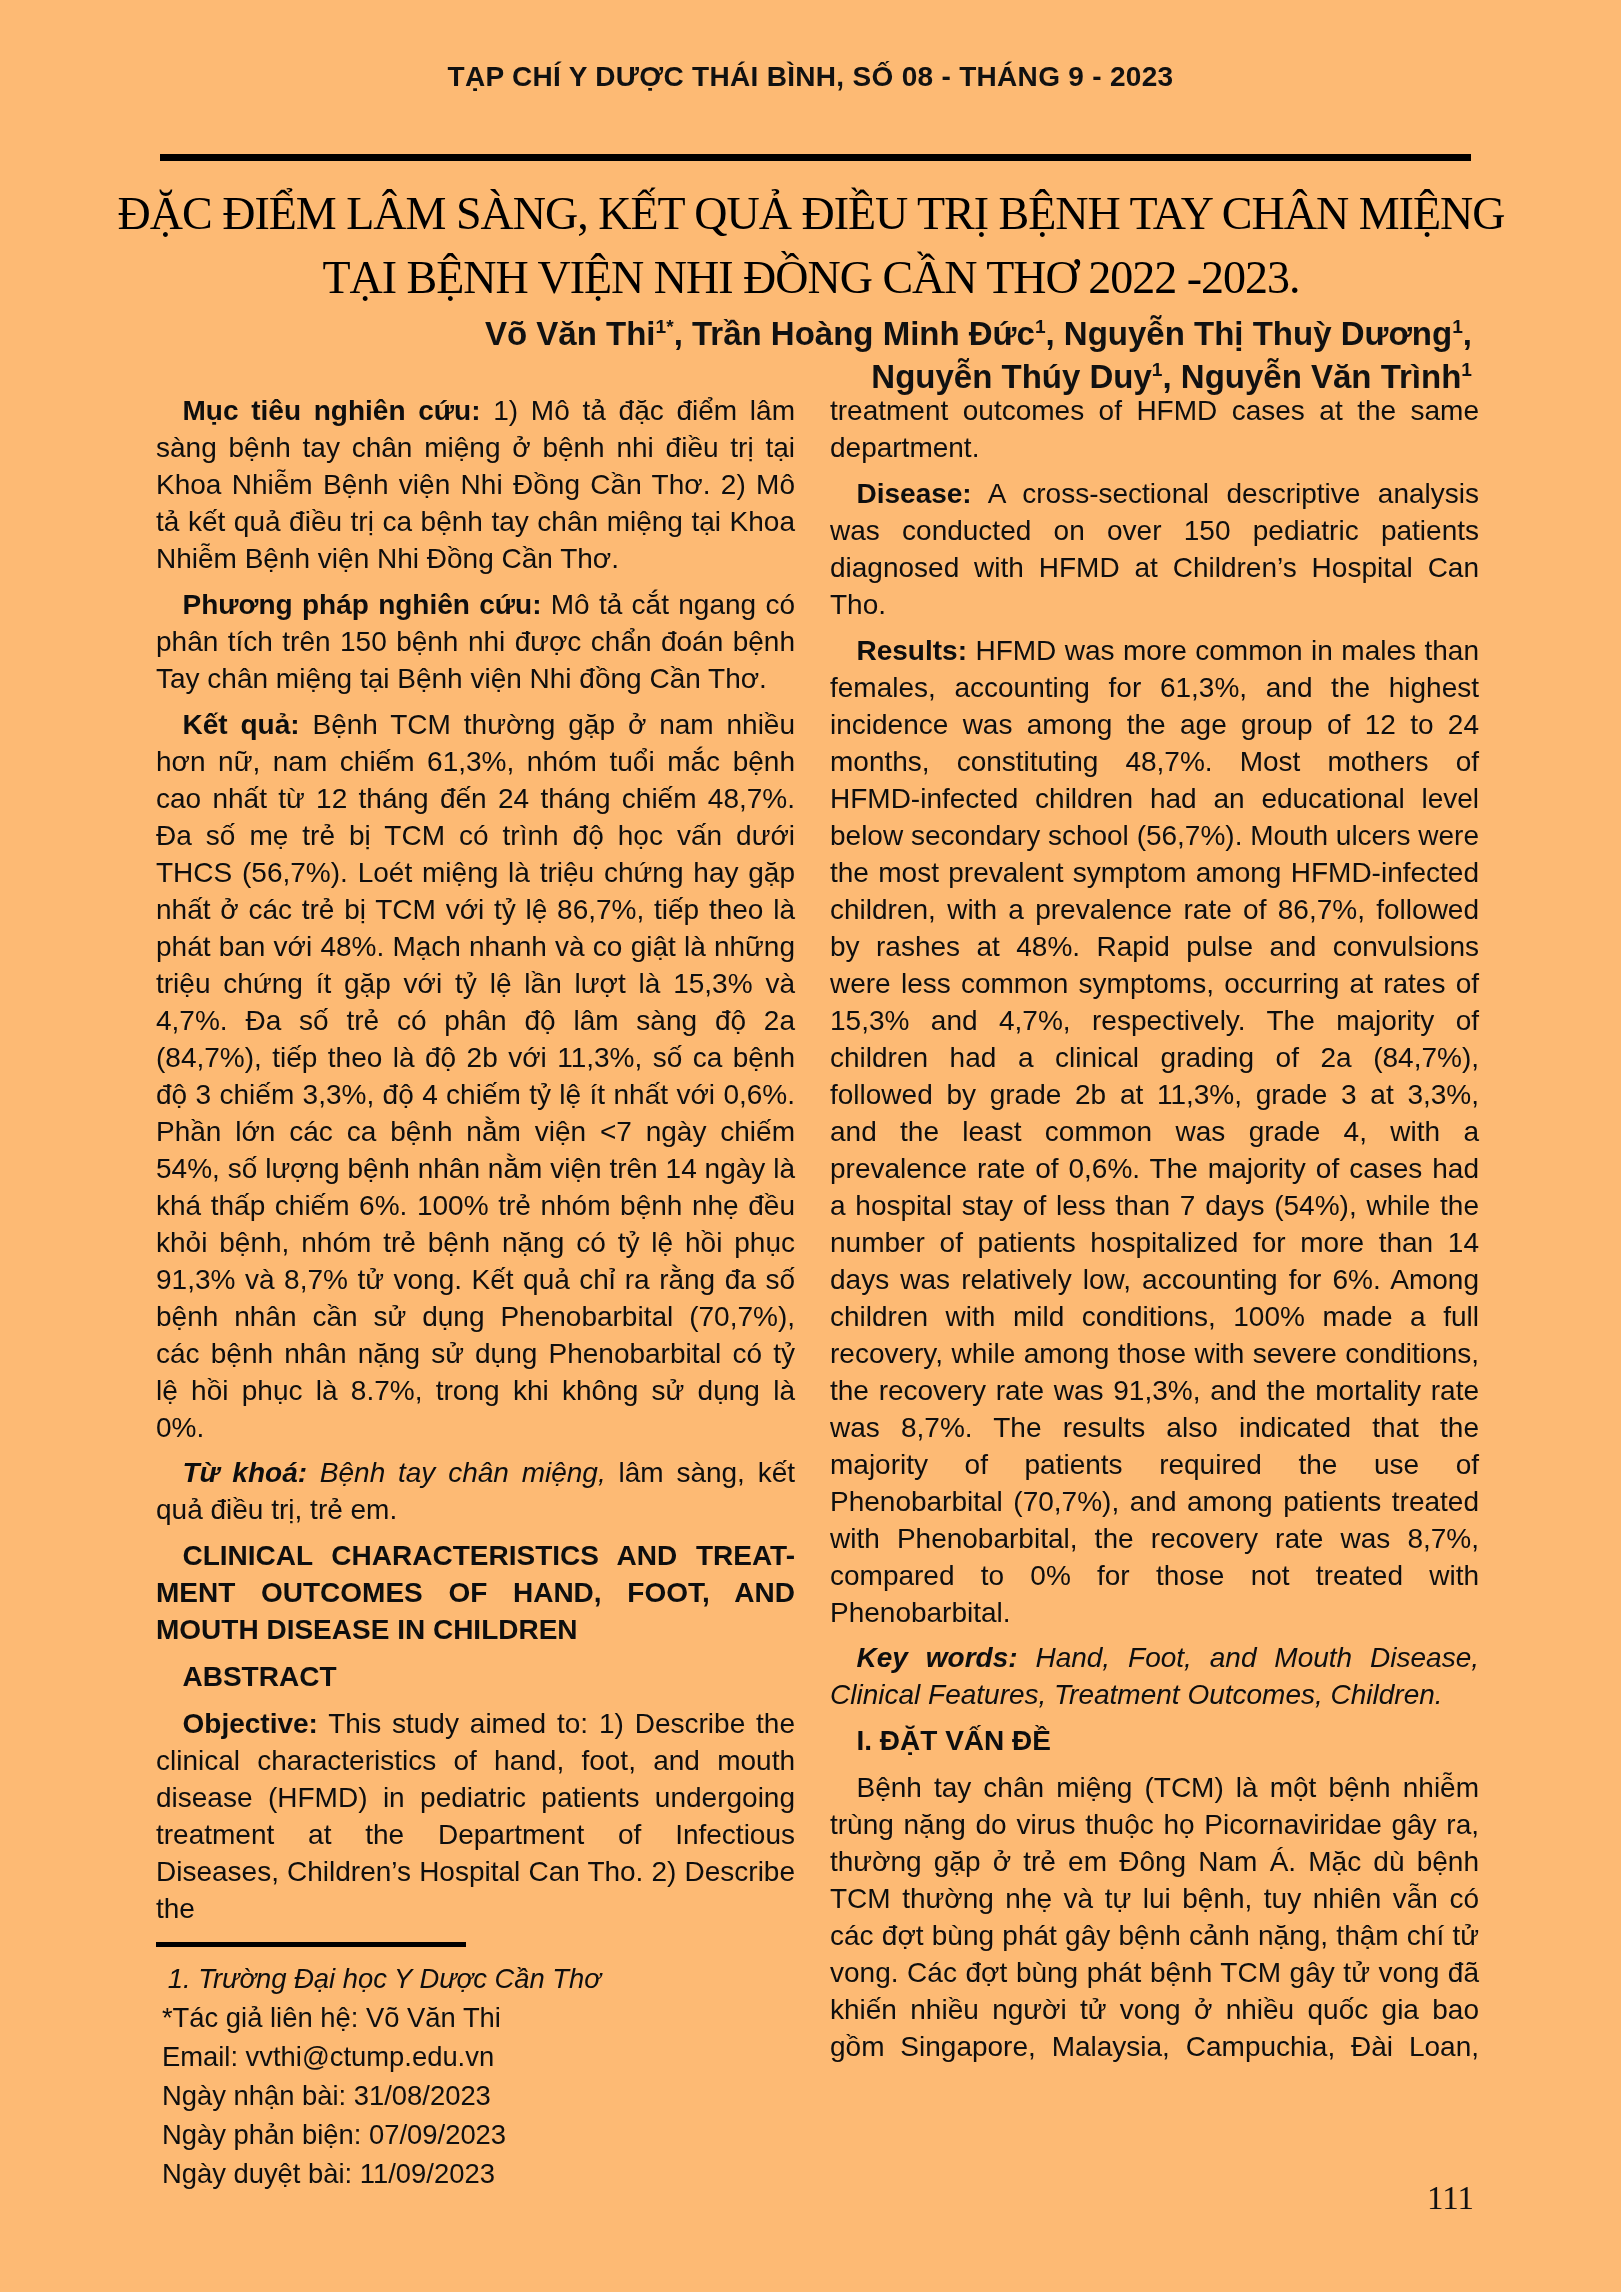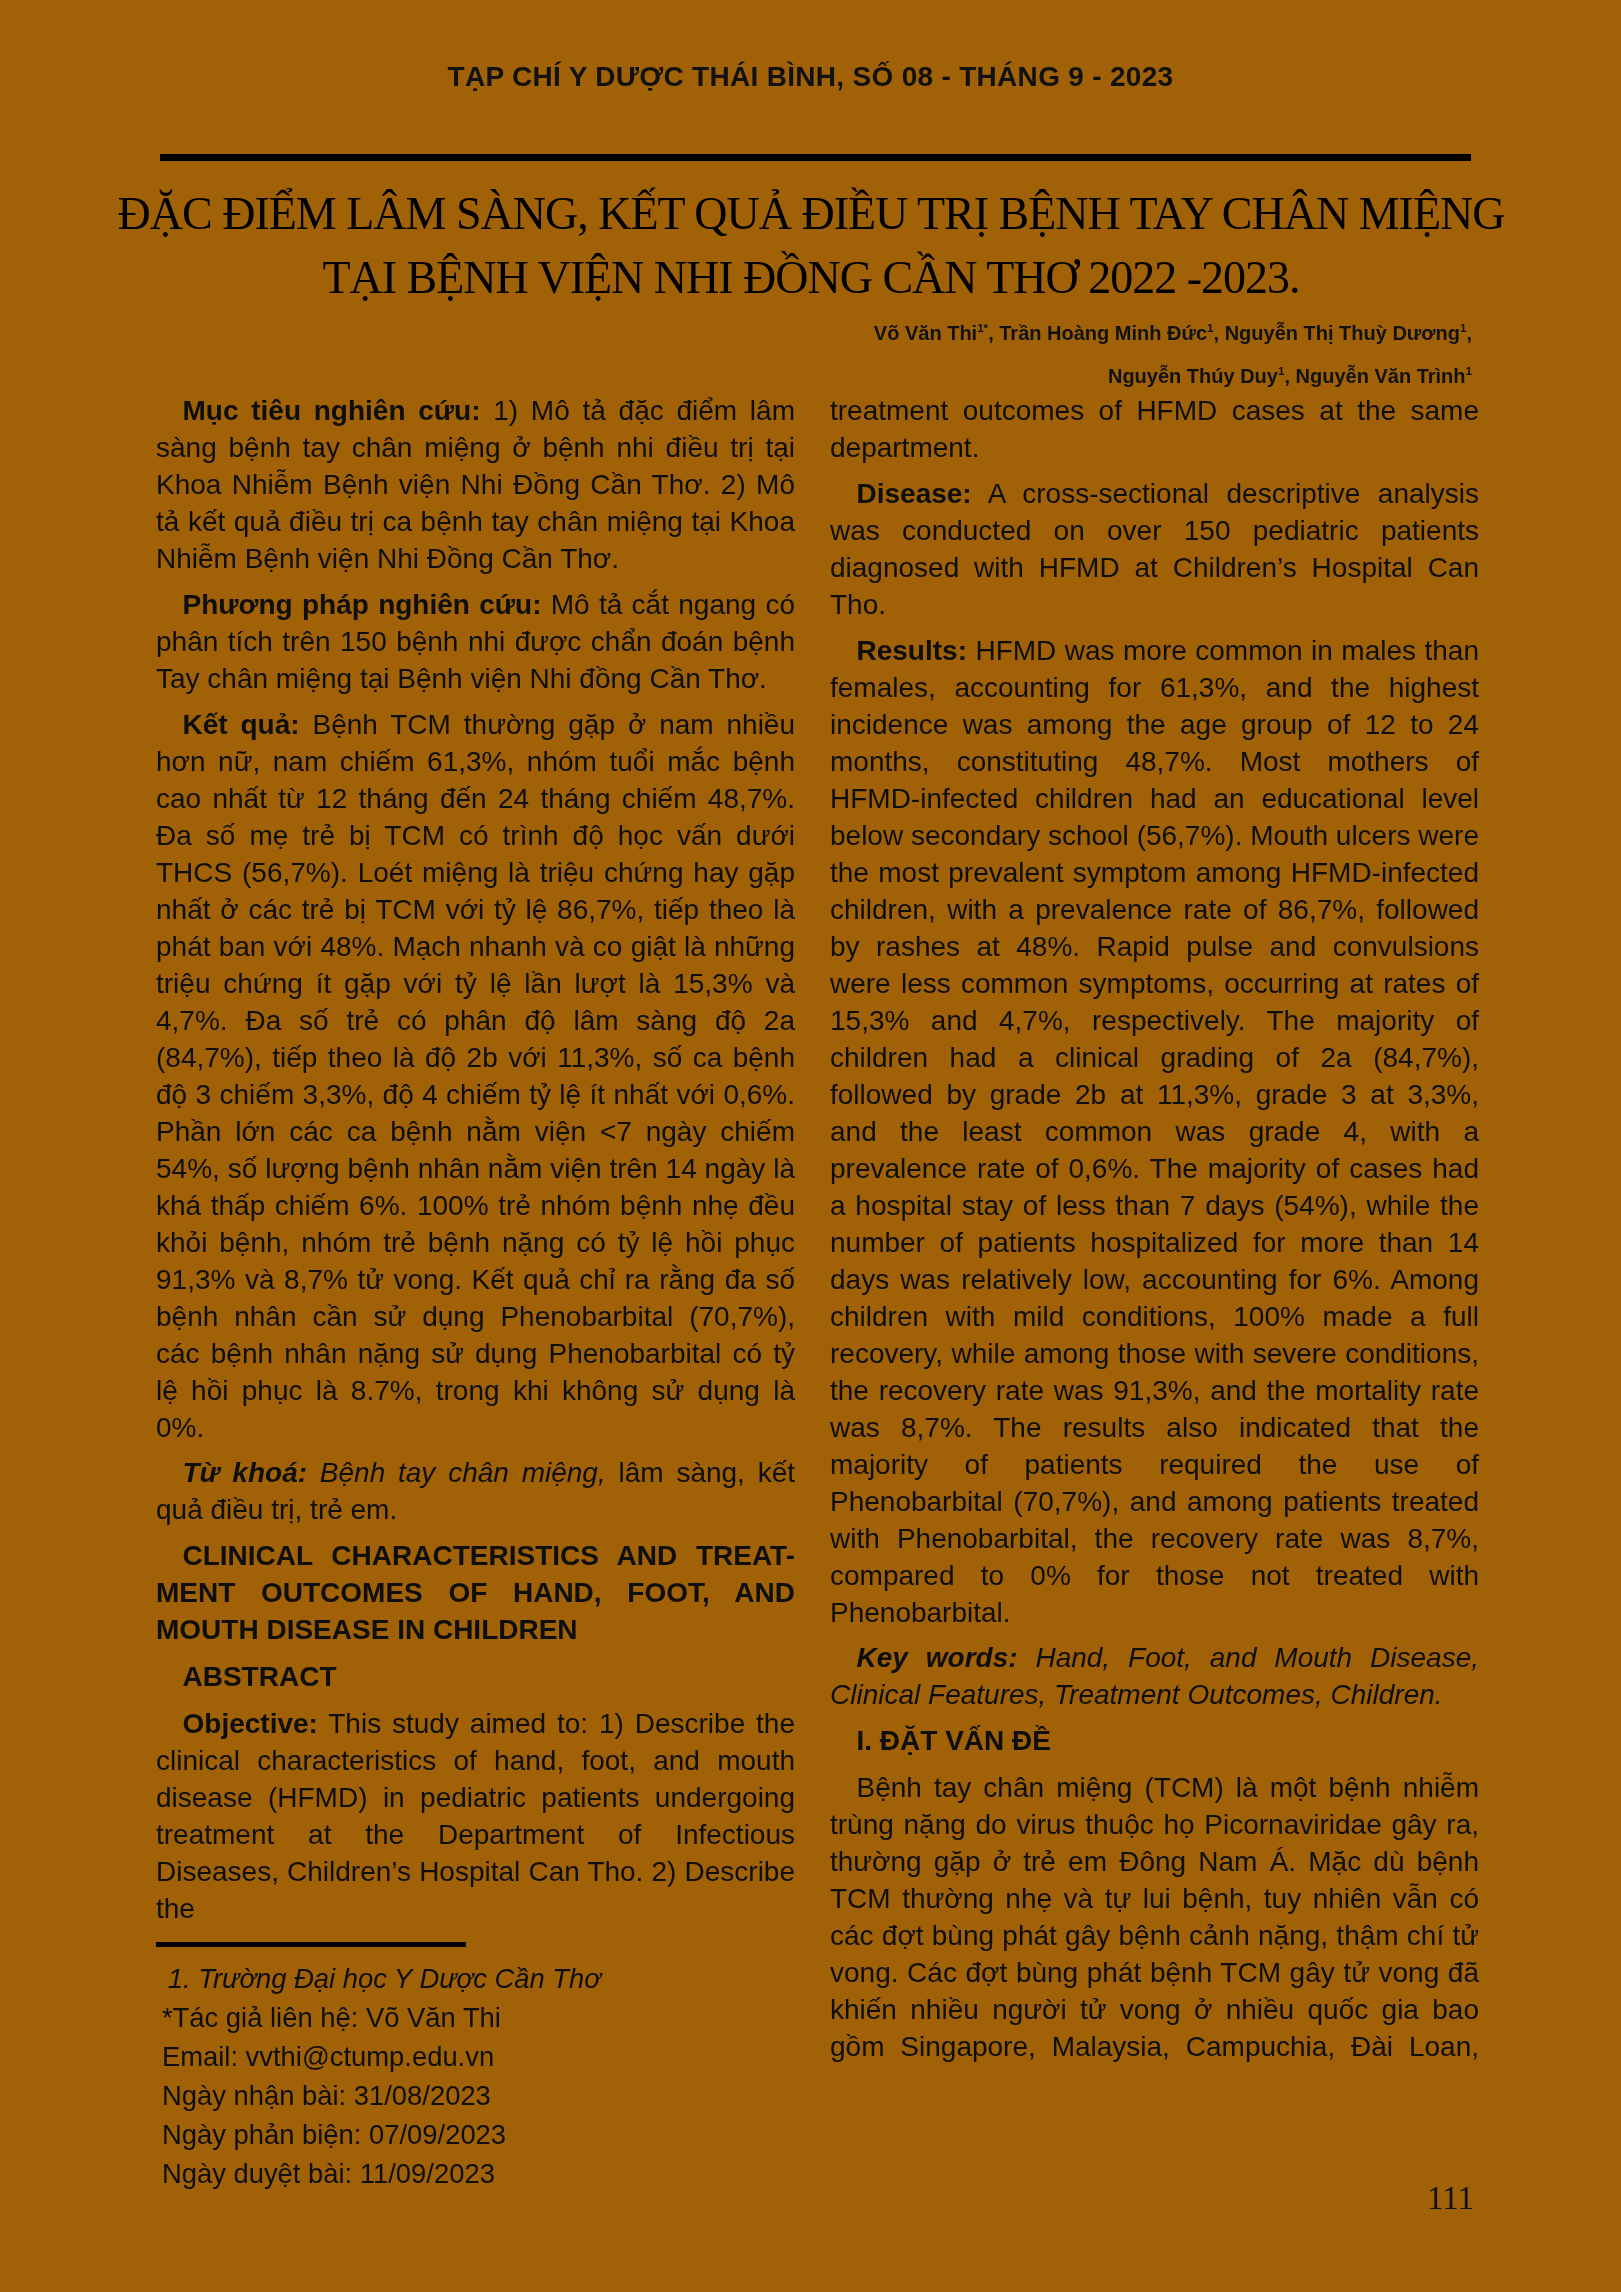--- a/index.html
+++ b/index.html
@@ -1,36 +1,36 @@
 <!DOCTYPE html>
 <html><head>
 <meta charset="utf-8">
 <style>
   html,body{margin:0;padding:0;background:#e8e8e8;}
   .page{
-    position:relative;width:1621px;height:2293px;background:#a16207;
+    position:relative;width:1621px;height:2293px;background:#fdba74;
     color:#0e0e0e;font-family:"Liberation Sans",sans-serif;overflow:hidden;
     margin:0 auto;
   }
   .journal-header{
     position:absolute;top:61px;left:0;width:100%;text-align:center;
     font-weight:700;font-size:28px;letter-spacing:0.3px;color:#111;
   }
   .header-rule{
     position:absolute;top:154px;left:160px;width:1311px;height:6.9px;background:#000;
   }
   .article-title{
     position:absolute;top:182px;left:74px;width:1474px;margin:0;text-align:center;
     font-family:"Liberation Serif",serif;font-weight:400;font-size:46px;
     line-height:64px;letter-spacing:-1px;color:#000;
   }
   .title-line{display:block;}
   .authors{
     position:absolute;top:312px;right:149px;text-align:right;
-    font-weight:700;font-size:20px;line-height:43px;color:#111;
+    font-weight:700;font-size:33px;line-height:43px;color:#111;
   }
   sup{font-size:58%;vertical-align:super;line-height:0;}
   .columns{
     position:absolute;top:392px;left:156px;width:1323px;
     display:flex;gap:35px;font-size:28px;line-height:37px;text-align:justify;
   }
   .col-left{width:639px;}
   .col-right{width:649px;}
   .para{margin:0 0 8.8px;text-indent:26.5px;}
   .para.noindent{text-indent:0;}

